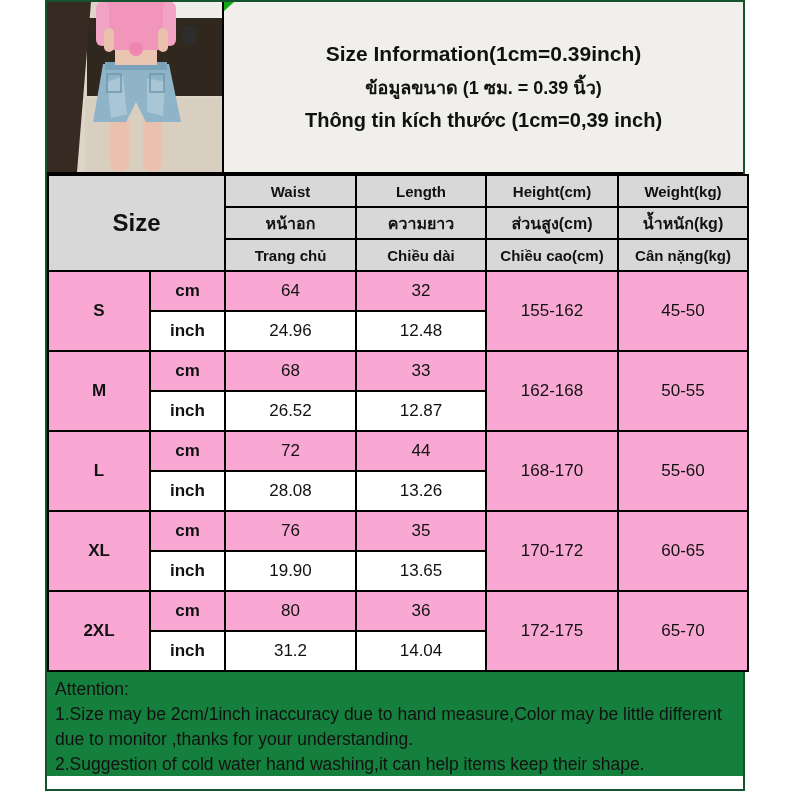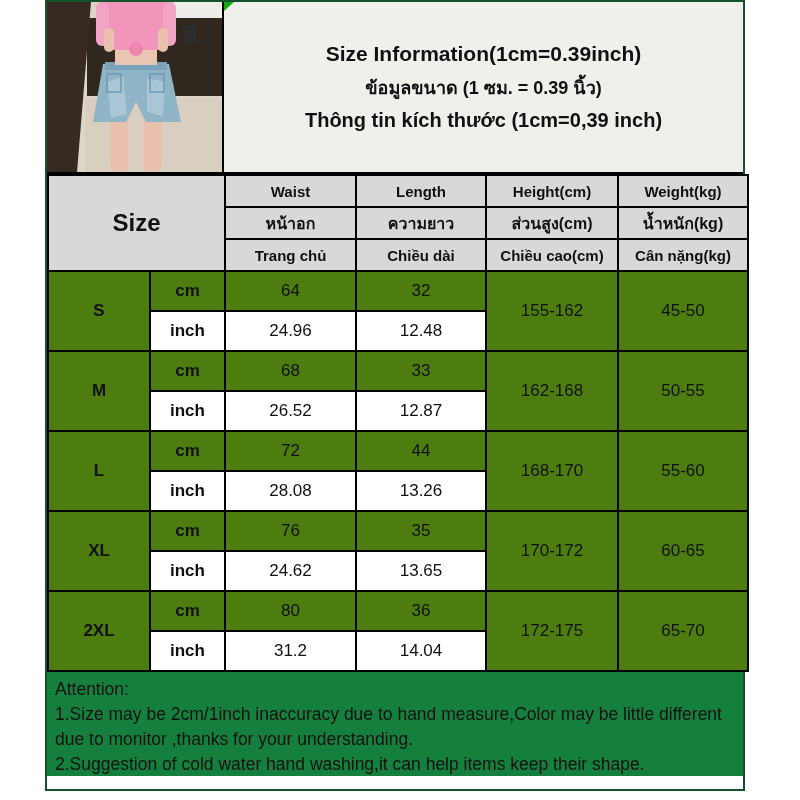--- a/index.html
+++ b/index.html
@@ -19,21 +19,21 @@
   .title-vi{font-weight:bold;font-size:20px;}
   
   table.size-table{width:100%;border-collapse:collapse;table-layout:fixed;}
   table.size-table td,table.size-table th{border:2px solid #000;text-align:center;
     vertical-align:middle;padding:0;overflow:hidden;}
   .hdr{background:#d8d8d8;font-weight:bold;font-size:15px;height:30px;}
   .hdr-th{font-size:16px;}
   .size-head{background:#d8d8d8;font-weight:bold;font-size:24px;}
   .size-label{background:#d8d8d8;font-weight:bold;font-size:17px;}
   .unit{font-weight:bold;font-size:16px;}
-  .row-cm td{background:#4d7c0f;height:38px;font-size:17px;}
+  .row-cm td{background:#f9a8d4;height:38px;font-size:17px;}
   .row-inch td{background:#ffffff;height:38px;font-size:17px;}
   .merged{background:#f2f2f1;font-size:17px;font-weight:normal;}
   
   .attention{padding:5px 8px 0 8px;font-size:17.5px;line-height:1.42;background:#15803d;}
   .attention p{margin:0;}
 </style>
 </head>
 <body>
 
 <div class="sheet">
@@ -148,21 +148,21 @@
       <tr class="row-cm">
         <td class="size-label" rowspan="2">XL</td>
         <td class="unit">cm</td>
         <td>76</td>
         <td>35</td>
         <td class="merged" rowspan="2">170-172</td>
         <td class="merged" rowspan="2">60-65</td>
       </tr>
       <tr class="row-inch">
         <td class="unit">inch</td>
-        <td>24.62</td>
+        <td>19.90</td>
         <td>13.65</td>
       </tr>
 
       <tr class="row-cm">
         <td class="size-label" rowspan="2">2XL</td>
         <td class="unit">cm</td>
         <td>80</td>
         <td>36</td>
         <td class="merged" rowspan="2">172-175</td>
         <td class="merged" rowspan="2">65-70</td>

